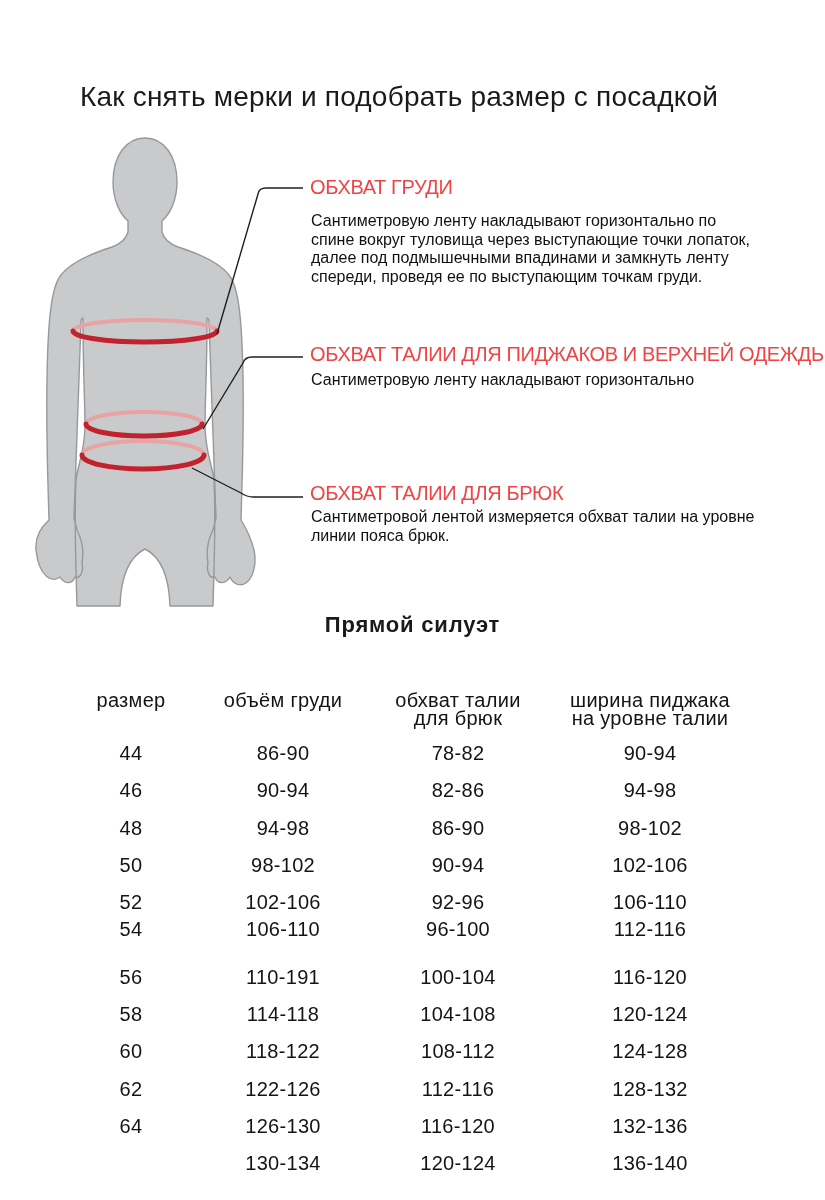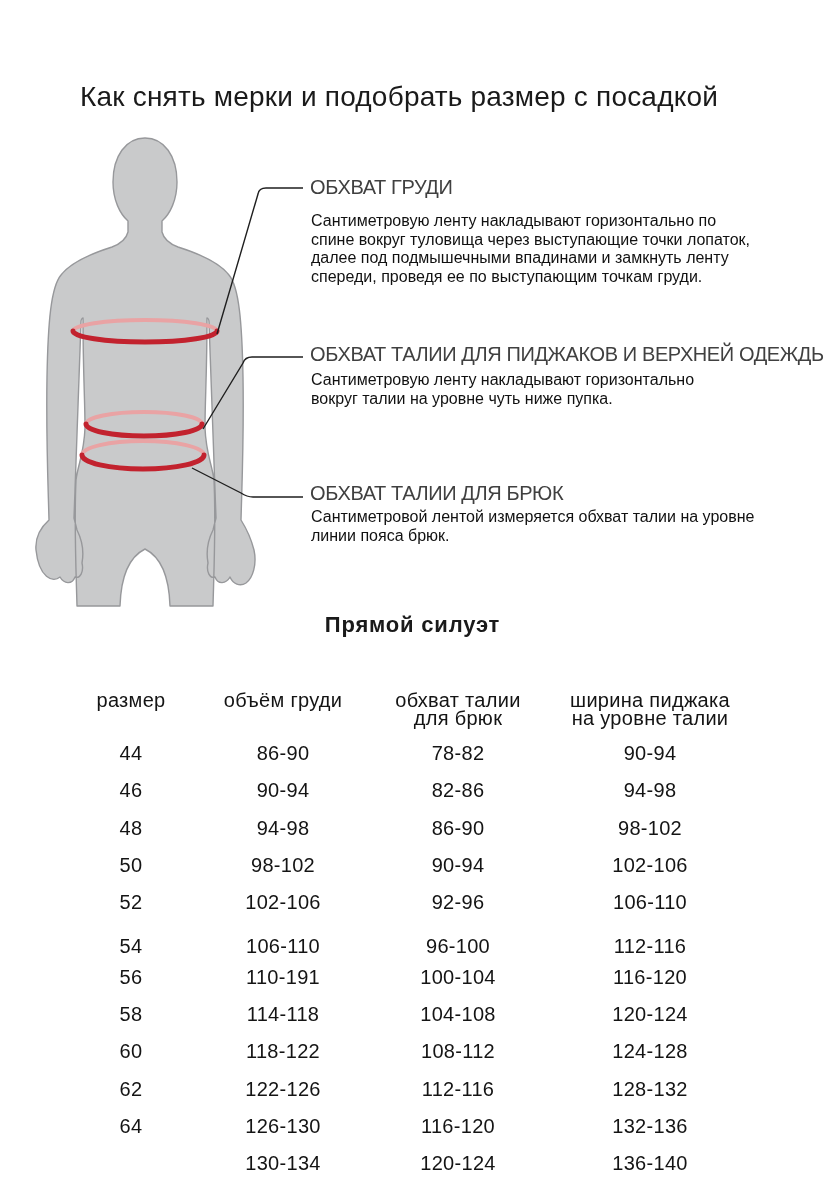--- a/index.html
+++ b/index.html
@@ -8,21 +8,21 @@
     font-family:"Liberation Sans", sans-serif;color:#1a1a1a;overflow:hidden;
   }
   .abs{position:absolute;}
   .page-title{
     left:80px;top:80px;font-size:28px;line-height:34px;font-weight:400;
     white-space:nowrap;letter-spacing:0.2px;
   }
   .figure-wrap{left:20px;top:132px;width:292px;height:478px;}
   .sec-heading{
     font-size:20px;line-height:24px;font-weight:400;letter-spacing:-0.4px;
-    white-space:nowrap;color:#404040;
+    white-space:nowrap;color:#ef4444;
   }
   .sec-body{font-size:16px;line-height:18.5px;color:#111;}
   .sec-body .bline{white-space:nowrap;}
   .s1h{left:310px;top:175px;}
   .s1b{left:311px;top:212px;width:470px;}
   .s2h{left:310px;top:342px;}
   .s2b{left:311px;top:371px;width:420px;}
   .s3h{left:310px;top:481px;}
   .s3b{left:311px;top:508px;width:480px;}
   .table-title{
@@ -96,21 +96,20 @@
 <div class="abs sec-body s1b">
   <div class="bline">Сантиметровую ленту накладывают горизонтально по</div>
   <div class="bline">спине вокруг туловища через выступающие точки лопаток,</div>
   <div class="bline">далее под подмышечными впадинами и замкнуть ленту</div>
   <div class="bline">спереди, проведя ее по выступающим точкам груди.</div>
 </div>
 
 <div class="abs sec-heading s2h">ОБХВАТ ТАЛИИ ДЛЯ ПИДЖАКОВ И ВЕРХНЕЙ ОДЕЖДЫ</div>
 <div class="abs sec-body s2b">
   <div class="bline">Сантиметровую  ленту накладывают горизонтально</div>
-  <div class="bline">вокруг талии на уровне чуть ниже пупка.</div>
 </div>
 
 <div class="abs sec-heading s3h">ОБХВАТ ТАЛИИ ДЛЯ БРЮК</div>
 <div class="abs sec-body s3b">
   <div class="bline">Сантиметровой лентой измеряется обхват талии на уровне</div>
   <div class="bline">линии пояса брюк.</div>
 </div>
 
 <div class="abs table-title">Прямой силуэт</div>
 
@@ -156,21 +155,21 @@
     <div class="cell c4">102-106</div>
   </div>
 
   <div class="trow" style="top: 149.2px;">
     <div class="cell c1">52</div>
     <div class="cell c2">102-106</div>
     <div class="cell c3">92-96</div>
     <div class="cell c4">106-110</div>
   </div>
 
-  <div class="trow" style="top: 193px;">
+  <div class="trow" style="top: 176px;">
     <div class="cell c1">54</div>
     <div class="cell c2">106-110</div>
     <div class="cell c3">96-100</div>
     <div class="cell c4">112-116</div>
   </div>
 
   <div class="trow" style="top: 223.8px;">
     <div class="cell c1">56</div>
     <div class="cell c2">110-191</div>
     <div class="cell c3">100-104</div>

